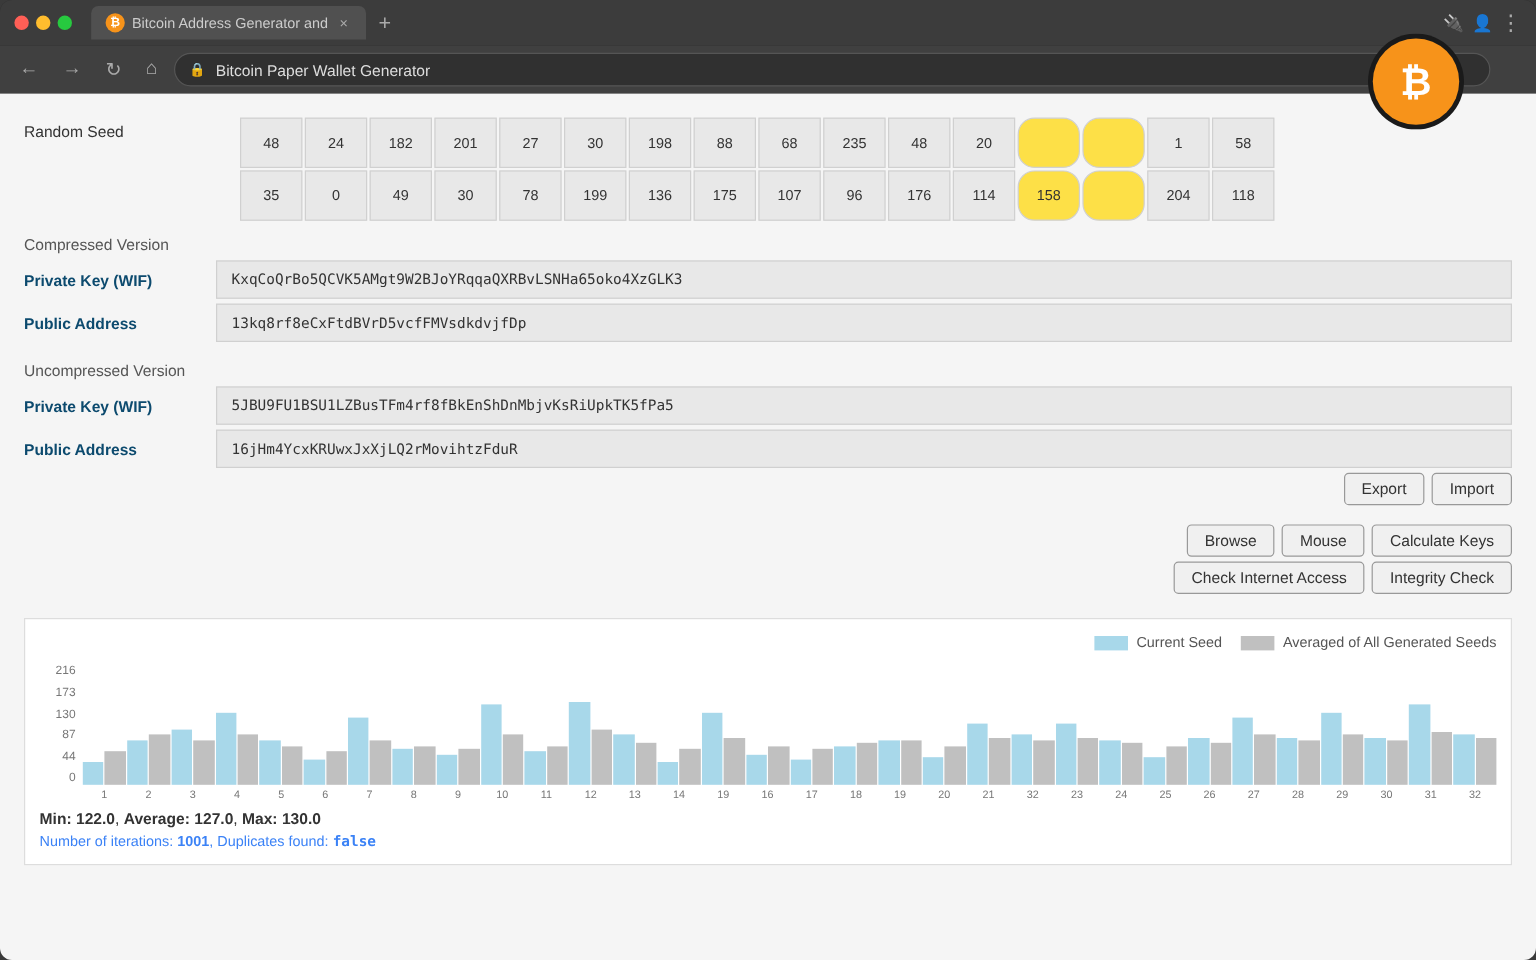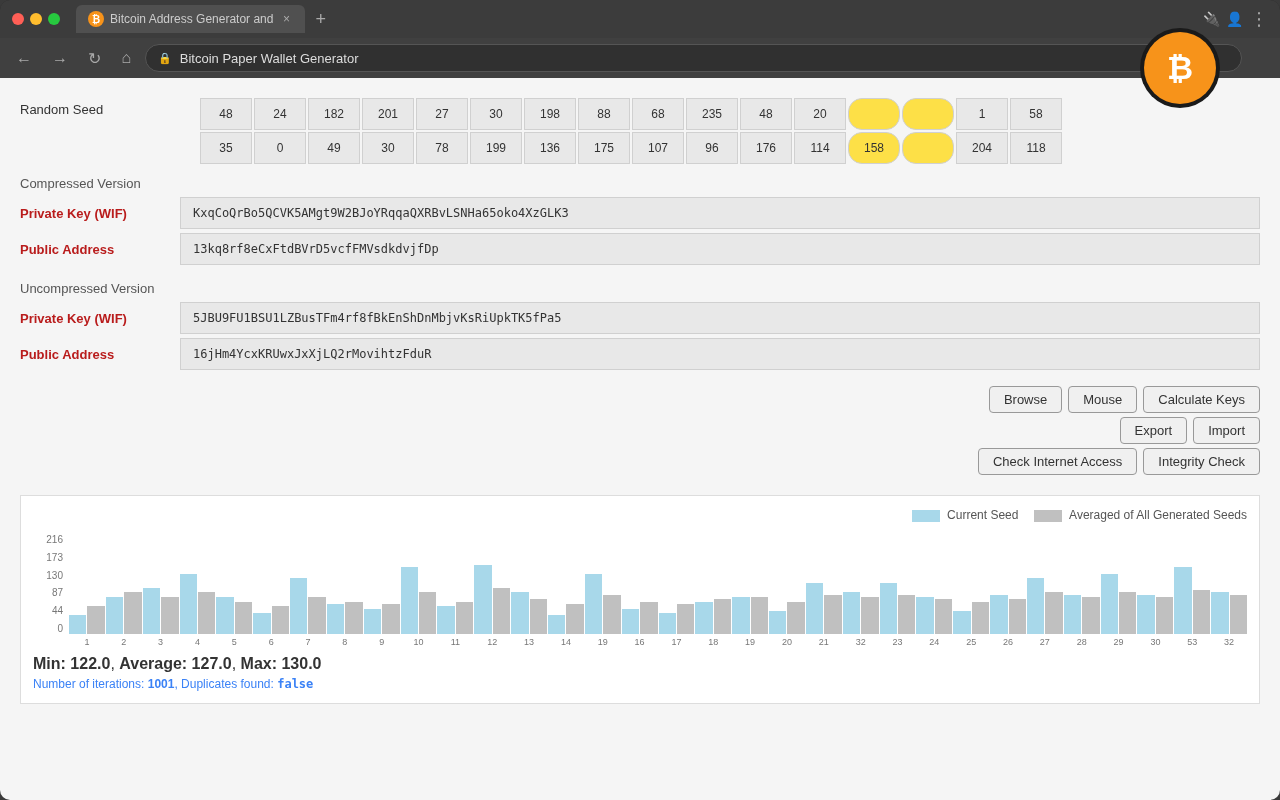--- a/index.html
+++ b/index.html
@@ -138,21 +138,21 @@
       gap: 2px;
     }
     .seed-row {
       display: flex;
       gap: 2px;
     }
     .seed-cell {
       background: #e8e8e8;
       border: 1px solid #d0d0d0;
       min-width: 52px;
-      height: 32px;
+      height: 42px;
       display: flex;
       align-items: center;
       justify-content: center;
       font-size: 12px;
       color: #333;
     }
     .seed-cell.highlight {
       background: #fde047;
       border-radius: 14px;
     }
@@ -162,21 +162,21 @@
       margin-top: 12px;
     }
     .info-row {
       display: flex;
       align-items: center;
       margin-bottom: 4px;
     }
     .info-label {
       font-weight: bold;
       font-size: 13px;
-      color: #b91c1c;
+      color: #0c4a6e;
       width: 160px;
       flex-shrink: 0;
     }
     .info-value {
       flex: 1;
       background: #e8e8e8;
       padding: 8px 12px;
       font-size: 12px;
       color: #333;
       font-family: monospace;
@@ -245,21 +245,21 @@
     .bar-gray { background: #c0c0c0; }
     .x-label {
       flex: 1;
       text-align: center;
       font-size: 9px;
       color: #777;
     }
 
     .stats-row {
       margin-top: 8px;
-      font-size: 16px;
+      font-size: 13px;
       color: #333;
     }
     .stats-row span { font-weight: bold; }
     .iterations-row {
       margin-top: 4px;
       font-size: 12px;
       color: #3b82f6;
     }
     .iterations-row .bold { font-weight: bold; }
     .iterations-row .code { font-family: monospace; font-weight: bold; }
@@ -414,28 +414,28 @@
       <div class="info-row">
         <span class="info-label">Private Key (WIF)</span>
         <div class="info-value">5JBU9FU1BSU1LZBusTFm4rf8fBkEnShDnMbjvKsRiUpkTK5fPa5</div>
       </div>
       <div class="info-row">
         <span class="info-label">Public Address</span>
         <div class="info-value">16jHm4YcxKRUwxJxXjLQ2rMovihtzFduR</div>
       </div>
     </div>
 
+    <div class="buttons-row" style="margin-top:4px;">
+      <button class="btn">Export</button>
+      <button class="btn">Import</button>
+    </div>
     <div class="buttons-row">
       <button class="btn">Browse</button>
       <button class="btn">Mouse</button>
       <button class="btn">Calculate Keys</button>
-    </div>
-    <div class="buttons-row" style="margin-top:4px;">
-      <button class="btn">Export</button>
-      <button class="btn">Import</button>
     </div>
     <div class="buttons-row" style="margin-top:4px;">
       <button class="btn">Check Internet Access</button>
       <button class="btn">Integrity Check</button>
     </div>
 
     <div class="chart-section">
       <div class="chart-legend">
         <span>
           <span class="legend-swatch swatch-blue"></span>
@@ -614,21 +614,21 @@
           <div class="x-label">21</div>
           <div class="x-label">32</div>
           <div class="x-label">23</div>
           <div class="x-label">24</div>
           <div class="x-label">25</div>
           <div class="x-label">26</div>
           <div class="x-label">27</div>
           <div class="x-label">28</div>
           <div class="x-label">29</div>
           <div class="x-label">30</div>
-          <div class="x-label">53</div>
+          <div class="x-label">31</div>
           <div class="x-label">32</div>
         </div>
 
       <div class="stats-row">
         <span>Min:</span>
         <span> <strong>122.0</strong></span>,
         <span>Average:</span>
         <span> <strong>127.0</strong></span>,
         <span>Max:</span>
         <span> <strong>130.0</strong></span>

